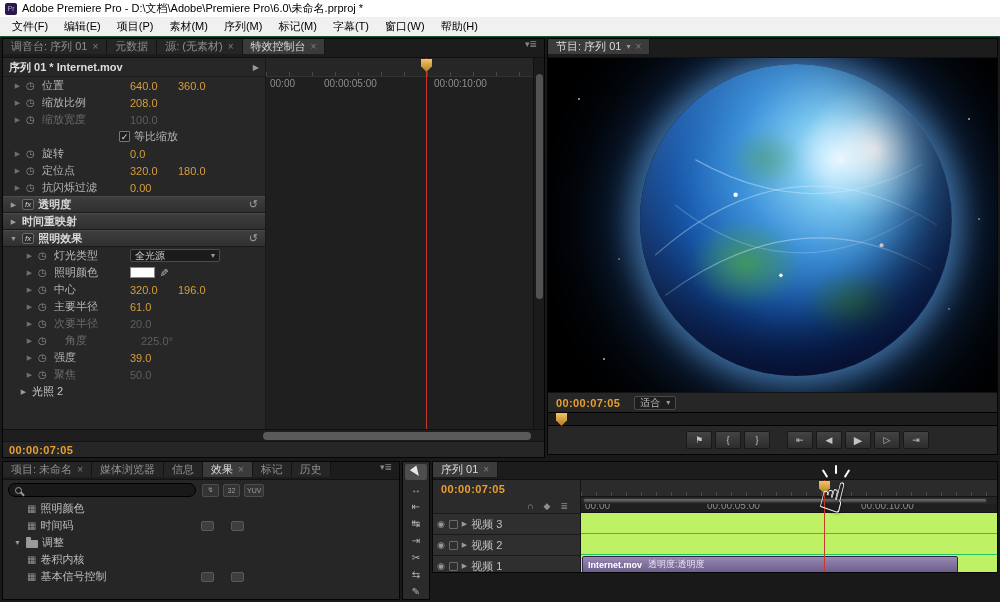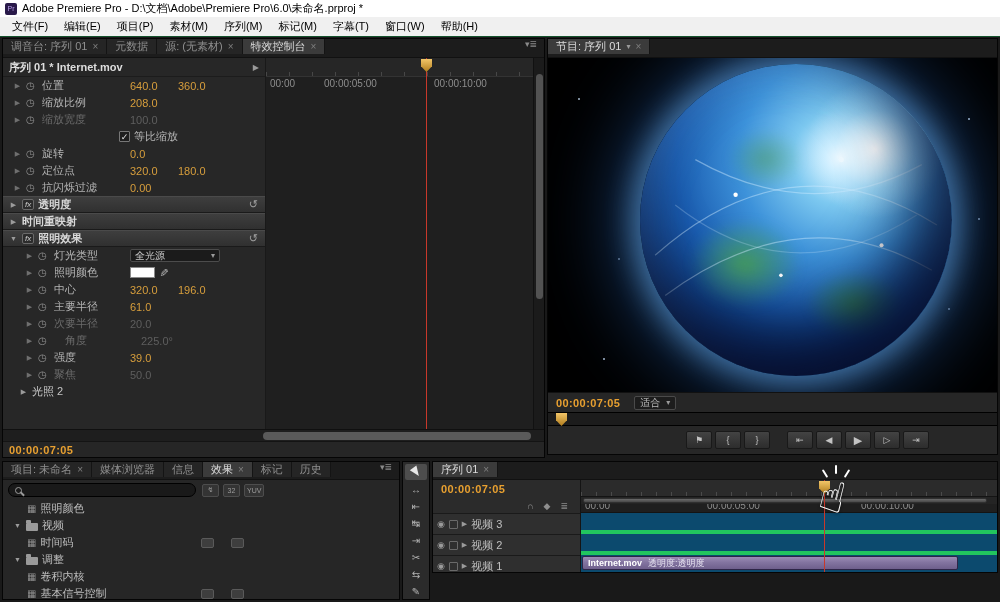--- a/index.html
+++ b/index.html
@@ -115,21 +115,21 @@
   .teye{color:#9a9a9a;font-size:9px}
   .tlock{width:9px;height:9px;border:1px solid #6a6a6a;border-radius:1px}
   .ttri{color:#9a9a9a;font-size:7px}
   .tlabel{color:#c0c0c0}
   .tl-right{flex:1;position:relative;background:#222;overflow:hidden}
   .tl-ruler{height:17px;background:#2b2b2b;border-bottom:1px solid #141414;position:relative;color:#8d8d8d;font-size:10px}
   .tl-ruler::after{content:"";position:absolute;left:0;right:0;bottom:0;height:4px;background:repeating-linear-gradient(90deg,#4a4a4a 0 1px,transparent 1px 15px)}
   .tl-wa{height:7px;background:#242424;position:relative}
   .workarea{position:absolute;left:2px;right:10px;top:1px;height:5px;background:linear-gradient(#6a6a6a,#4a4a4a);border-radius:2px;border:1px solid #303030}
   .tl-spacer{height:9px;background:#1f1f1f;border-bottom:1px solid #141414}
-  .lane{height:21px;background:#0c4a6e;border-bottom:4px solid #22c55e;position:relative}
+  .lane{height:21px;background:#bef264;border-bottom:1px solid #22c55e;position:relative}
   .clip{position:absolute;left:1px;top:1px;bottom:2px;width:376px;background:linear-gradient(180deg,#9b8cb5 0%,#8374a0 45%,#6e5f8c 100%);border:1px solid #2e2547;border-radius:2px;color:#fff;display:flex;align-items:center;gap:6px;padding:0 5px;font-size:9px;overflow:hidden;white-space:nowrap}
   .clip-name{font-weight:bold}
   .clip-fx{color:#e6e2f0}
 
   
   .tut-cursor{position:absolute;left:820px;top:472px;z-index:60;pointer-events:none}
   .hand{font-size:42px;color:#fff;text-shadow:0 1px 3px rgba(0,0,0,.7);display:inline-block;transform:rotate(14deg)}
   .spark{position:absolute;width:2px;height:9px;background:#fff;border-radius:1px}
   .s1{left:4px;top:-3px;transform:rotate(-32deg)}
   .s2{left:15px;top:-7px}
@@ -429,26 +429,20 @@
         <span class="chip">YUV</span>
       </span>
   </div>
   <div id="fx-rows">
       <div class="fxrow">
         <span class="sp" style="flex: 0 0 20px; width: 20px;"></span>
         <span class="fxicon">▦</span>
         <span class="fxlabel">照明颜色</span>
       </div>
       <div class="fxrow">
-        <span class="sp" style="flex: 0 0 6px; width: 6px;"></span>
-        <span class="tri">▼</span>
-        <span class="folder"></span>
-        <span class="fxlabel">视频</span>
-      </div>
-      <div class="fxrow">
         <span class="sp" style="flex: 0 0 20px; width: 20px;"></span>
         <span class="fxicon">▦</span>
         <span class="fxlabel">时间码</span>
         <span class="badges">
           <span class="bchip"></span>
           <span class="bchip"></span>
         </span>
       </div>
       <div class="fxrow">
         <span class="sp" style="flex: 0 0 6px; width: 6px;"></span>

